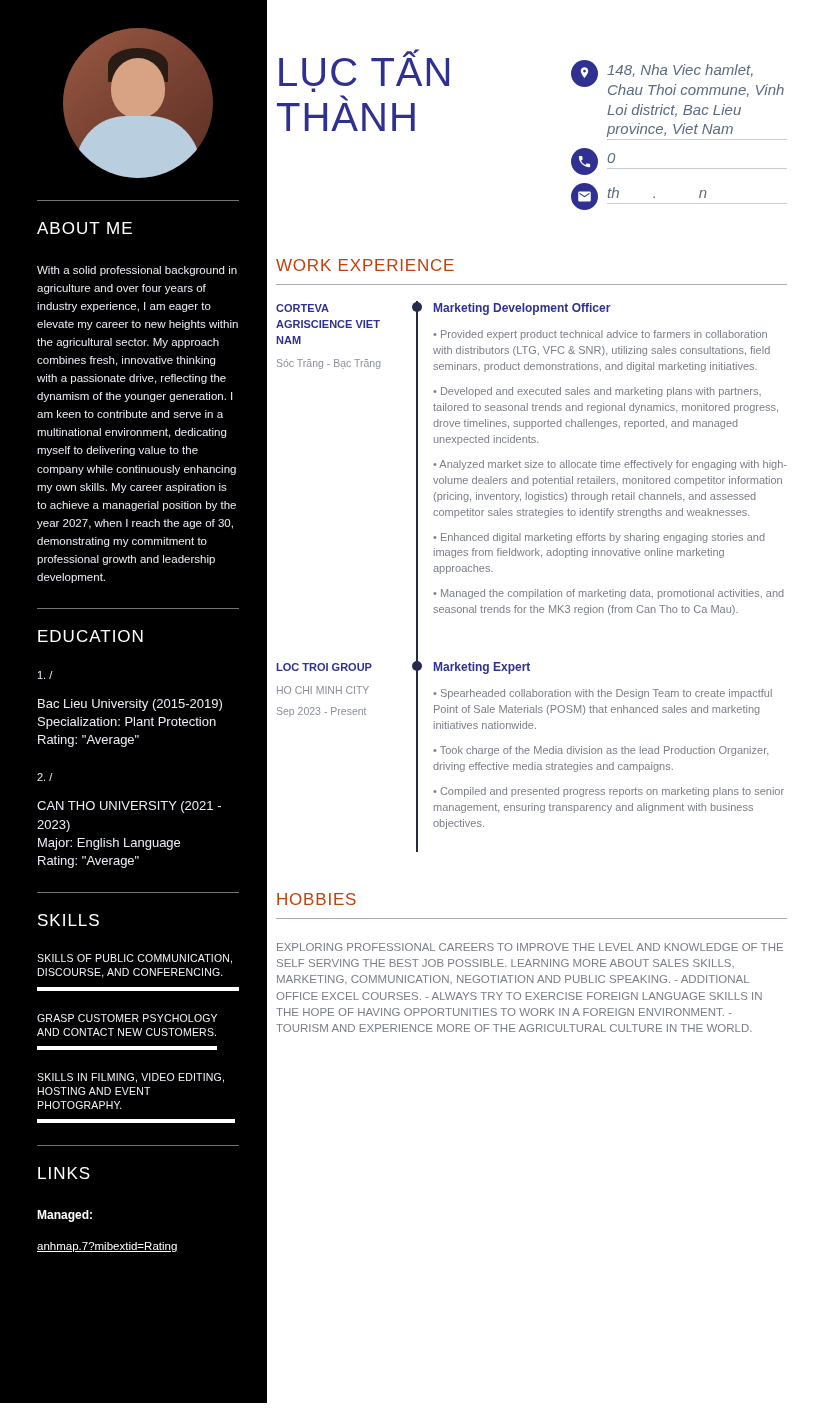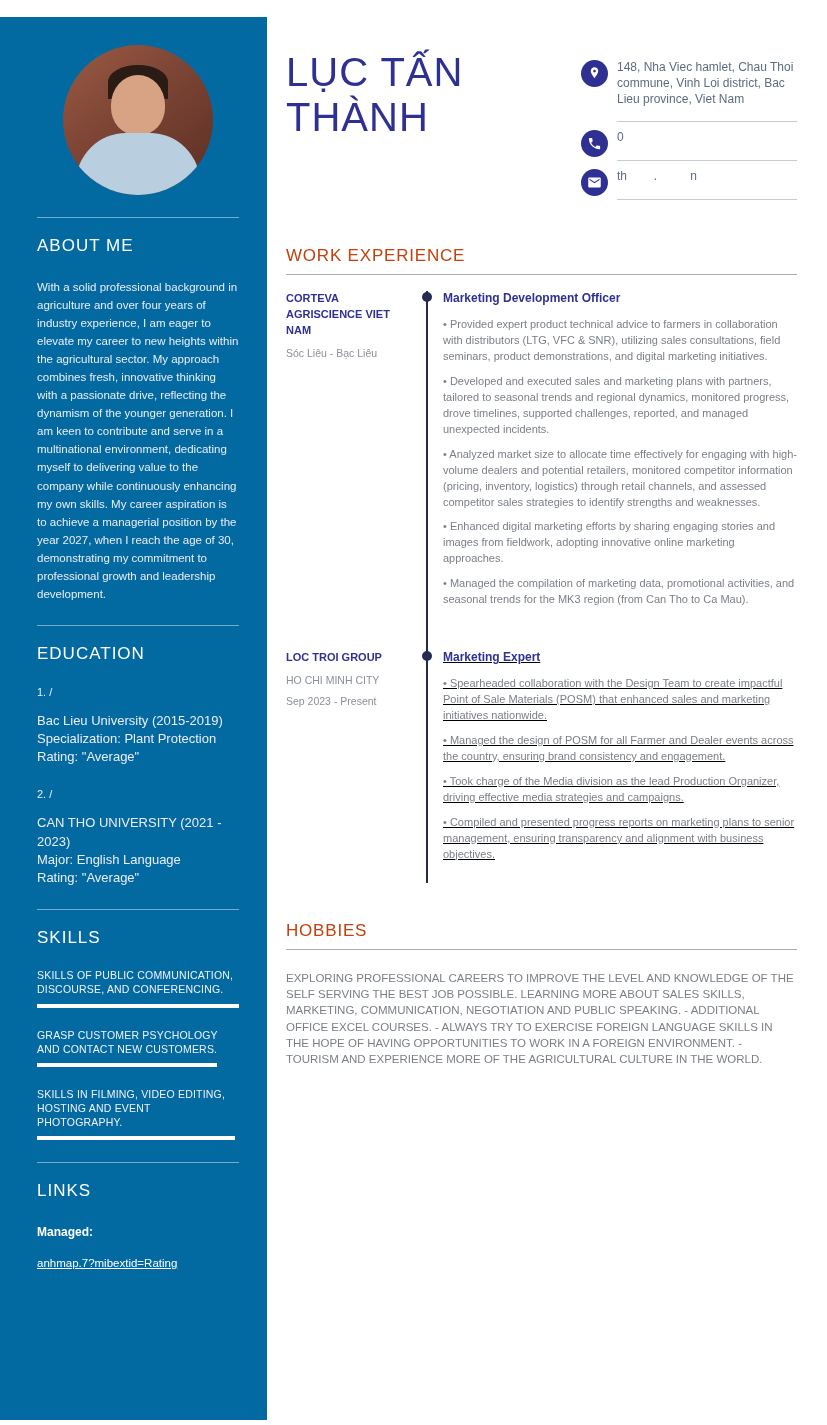--- a/index.html
+++ b/index.html
@@ -1,60 +1,60 @@
 <!DOCTYPE html>
 <html><head>
 <meta charset="utf-8">
 <style>
   * { margin:0; padding:0; box-sizing:border-box; }
   html,body { background:#ffffff; }
   body { font-family:"Liberation Sans", sans-serif; }
   .page { position:relative; width:827px; height:1425px; background:#ffffff; overflow:hidden; }
 
   
-  .sidebar { position:absolute; left:0; top:17px; width:267px; height:1403px; background:#0369a1; color:#ffffff; padding:28px 28px 20px 37px; }
+  .sidebar { position:absolute; left:0; top:0; width:267px; height:1403px; background:#000000; color:#ffffff; padding:28px 28px 20px 37px; }
   .photo-wrap { width:100%; display:flex; justify-content:center; }
   .photo { width:150px; height:150px; border-radius:50%; position:relative; overflow:hidden;
            background:linear-gradient(140deg,#9a5a44 0%,#7c4434 45%,#5a2e24 100%); }
   .av-hair { position:absolute; left:50%; top:20px; transform:translateX(-50%); width:60px; height:34px; border-radius:50% 50% 0 0; background:#2a1b14; }
   .av-head { position:absolute; left:50%; top:30px; transform:translateX(-50%); width:54px; height:60px; border-radius:50% 50% 46% 46%; background:#d8a384; }
   .av-shirt { position:absolute; left:50%; bottom:-10px; transform:translateX(-50%); width:124px; height:72px; border-radius:50px 50px 0 0; background:#b9cfdf; }
   .side-div { border:none; border-top:1px solid rgba(255,255,255,0.45); margin-top:22px; }
   .side-h { font-size:17px; font-weight:400; letter-spacing:1px; color:#ffffff; margin-top:18px; }
   .side-text { margin-top:22px; font-size:11.5px; line-height:1.57; color:#eceef7; }
   .edu-index { margin-top:22px; font-size:11px; color:#eceef7; }
   .edu-text { margin-top:14px; font-size:13px; line-height:1.4; color:#eceef7; white-space:pre-line; }
   .skill { margin-top:20px; }
   .skill:first-of-type { margin-top:24px; }
   .skill-label { font-size:10.5px; line-height:1.35; letter-spacing:0.2px; color:#f2f3fa; text-transform:uppercase; }
   .skill-bar { height:4px; background:#ffffff; margin-top:7px; }
   .fb-label { margin-top:24px; font-size:12px; font-weight:bold; color:#ffffff; }
   .fb-link { display:inline-block; margin-top:18px; font-size:11.5px; color:#ffffff; text-decoration:underline; cursor:pointer; }
 
   
-  .main { position:absolute; left:286px; top:0; width:511px; }
+  .main { position:absolute; left:276px; top:0; width:511px; }
   .top { display:flex; padding-top:50px; }
   .name { flex:1; font-size:40px; line-height:1.12; letter-spacing:1px; color:#2e3192; font-weight:400; }
   .contact { width:216px; padding-top:10px; }
   .c-row { display:flex; align-items:flex-start; margin-bottom:8px; }
   .c-icon { flex:0 0 27px; width:27px; height:27px; border-radius:50%; background:#2e3192; display:flex; align-items:center; justify-content:center; }
   .c-icon svg { width:15px; height:15px; }
-  .c-text { flex:1; margin-left:9px; font-size:12px; line-height:1.32; color:#5d6b80; border-bottom:1px solid #c7ccd4; padding-bottom:14px; min-height:20px; white-space:pre-wrap; }
+  .c-text { flex:1; margin-left:9px; font-size:15px; line-height:1.32; color:#5d6b80; border-bottom:1px solid #c7ccd4; padding-bottom:0; min-height:20px; white-space:pre-wrap;font-style:italic; }
 
   .section { margin-top:38px; }
   .sec-h { font-size:17px; font-weight:400; letter-spacing:0.8px; color:#c2410c; }
   .rule { border:none; border-top:1px solid #a8adb5; margin-top:8px; }
 
   .jobs { margin-top:16px; }
   .job { display:flex; }
   .job-left { width:140px; padding-right:12px; }
   .job-company { font-size:11px; font-weight:bold; color:#2e3192; line-height:1.45; text-transform:uppercase; }
   .job-loc, .job-dates { margin-top:7px; font-size:10.5px; color:#8a8f99; line-height:1.35; }
   .job-right { flex:1; position:relative; border-left:2px solid #262b3f; padding:0 0 42px 15px; }
-  .job:last-child .job-right { padding-bottom:20px;text-decoration:underline; }
+  .job:last-child .job-right { padding-bottom:20px; }
   .t-dot { position:absolute; left:-6px; top:1px; width:10px; height:10px; border-radius:50%; background:#262b52; }
   .job-title { font-size:12px; font-weight:bold; color:#2e3192; }
   .bullet { margin-top:9px; font-size:11px; line-height:1.45; color:#7a7f87; }
   .bullet:first-of-type { margin-top:12px; }
 
   .hobby-text { margin-top:20px; font-size:11.5px; line-height:1.42; color:#7a7f87; text-transform:uppercase; }
 </style>
 </head>
 <body>
 
@@ -146,21 +146,21 @@
 
     <section class="section">
       <h2 class="sec-h">WORK EXPERIENCE</h2>
       <hr class="rule">
 
       <div class="jobs">
 
         <div class="job">
           <div class="job-left">
             <div class="job-company">CORTEVA AGRISCIENCE VIET NAM</div>
-            <div class="job-loc">Sóc Liêu - Bạc Liêu</div>
+            <div class="job-loc">Sóc Trăng - Bạc Trăng</div>
             <div class="job-dates"></div>
           </div>
           <div class="job-right">
             <span class="t-dot"></span>
             <div class="job-title">Marketing Development Officer</div>
             <p class="bullet">• Provided expert product technical advice to farmers in collaboration with distributors (LTG, VFC &amp; SNR), utilizing sales consultations, field seminars, product demonstrations, and digital marketing initiatives.</p>
             <p class="bullet">• Developed and executed sales and marketing plans with partners, tailored to seasonal trends and regional dynamics, monitored progress, drove timelines, supported challenges, reported, and managed unexpected incidents.</p>
             <p class="bullet">• Analyzed market size to allocate time effectively for engaging with high-volume dealers and potential retailers, monitored competitor information (pricing, inventory, logistics) through retail channels, and assessed competitor sales strategies to identify strengths and weaknesses.</p>
             <p class="bullet">• Enhanced digital marketing efforts by sharing engaging stories and images from fieldwork, adopting innovative online marketing approaches.</p>
             <p class="bullet">• Managed the compilation of marketing data, promotional activities, and seasonal trends for the MK3 region (from Can Tho to Ca Mau).</p>
@@ -170,21 +170,20 @@
         <div class="job">
           <div class="job-left">
             <div class="job-company">LOC TROI GROUP</div>
             <div class="job-loc">HO CHI MINH CITY</div>
             <div class="job-dates">Sep 2023 - Present</div>
           </div>
           <div class="job-right">
             <span class="t-dot"></span>
             <div class="job-title">Marketing Expert</div>
             <p class="bullet">• Spearheaded collaboration with the Design Team to create impactful Point of Sale Materials (POSM) that enhanced sales and marketing initiatives nationwide.</p>
-            <p class="bullet">• Managed the design of POSM for all Farmer and Dealer events across the country, ensuring brand consistency and engagement.</p>
             <p class="bullet">• Took charge of the Media division as the lead Production Organizer, driving effective media strategies and campaigns.</p>
             <p class="bullet">• Compiled and presented progress reports on marketing plans to senior management, ensuring transparency and alignment with business objectives.</p>
           </div>
         </div>
 
       </div>
     </section>
 
     <section class="section">
       <h2 class="sec-h">HOBBIES</h2>

